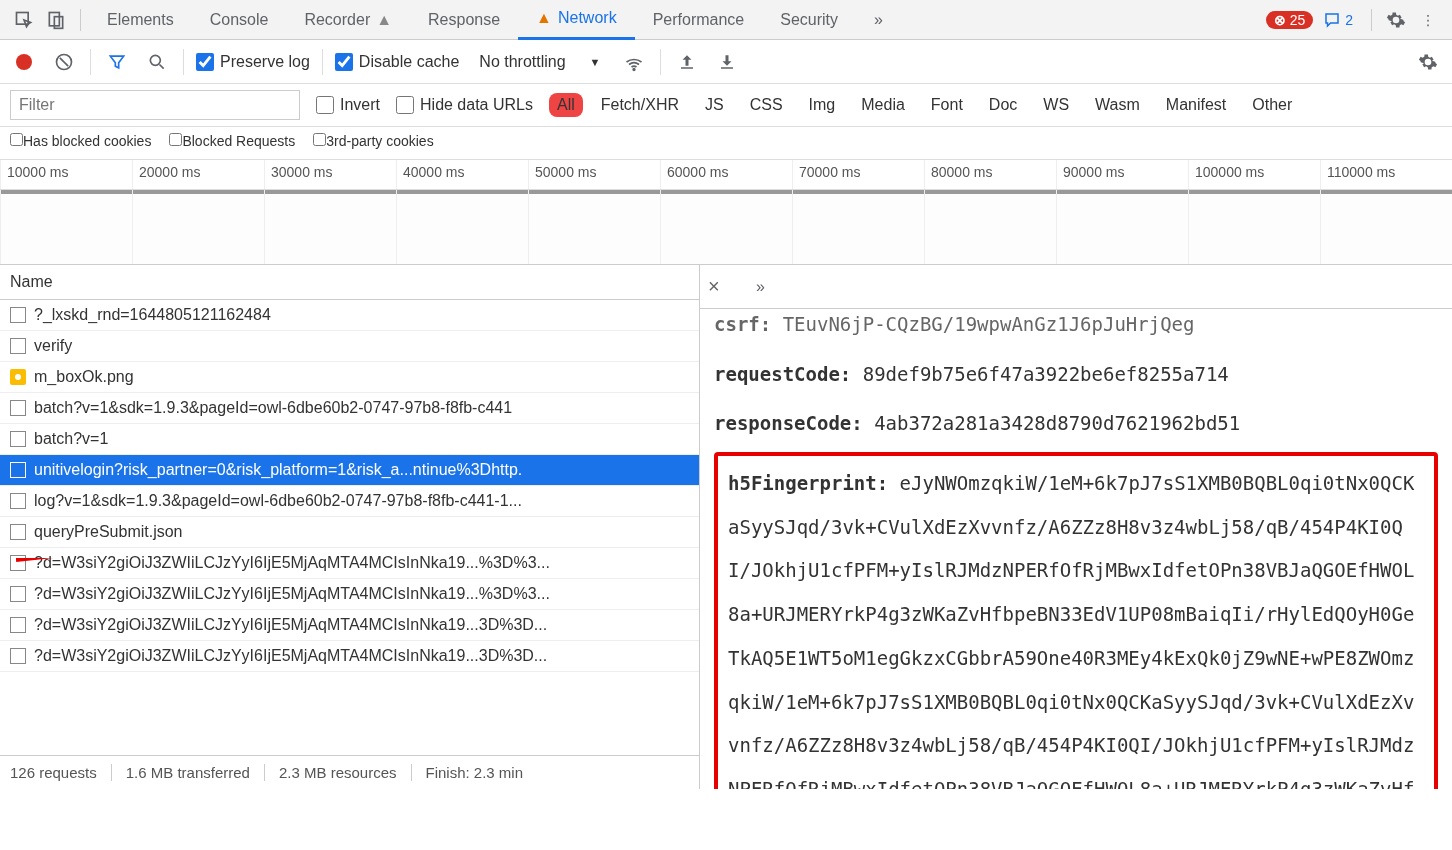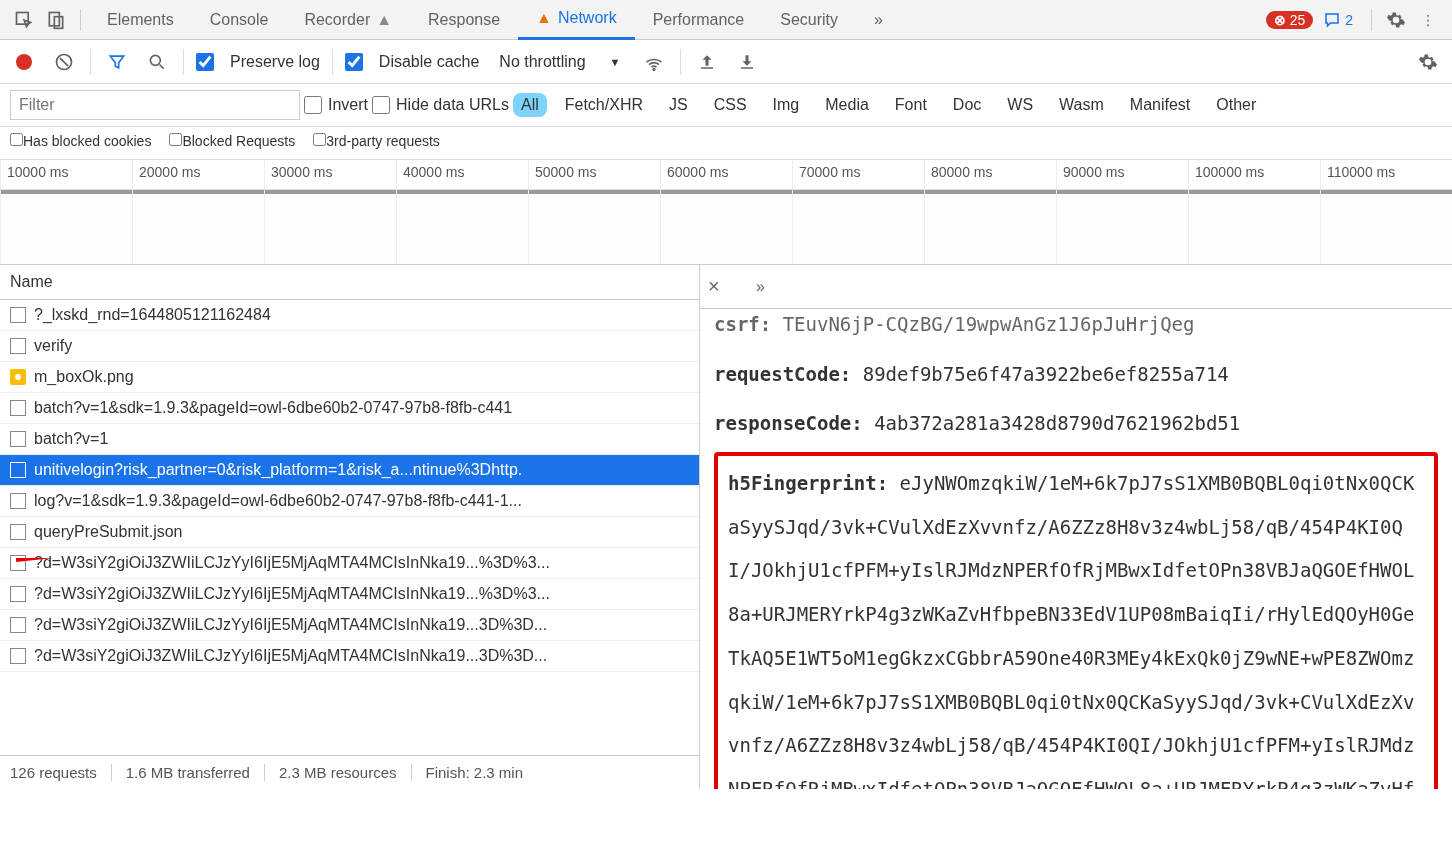--- a/index.html
+++ b/index.html
@@ -8,31 +8,31 @@
 .top-tabs .icon-btn { width: 32px; height: 32px; display: flex; align-items: center; justify-content: center; color: #5f6368; cursor: pointer; }
 .top-tabs .tab { padding: 0 18px; height: 40px; display: flex; align-items: center; color: #5f6368; cursor: pointer; font-size: 16px; gap: 6px; }
 .top-tabs .tab.active { color: #1a73e8; border-bottom: 3px solid #1a73e8; font-weight: 500; }
 .top-tabs .spacer { flex: 1; }
 .badge-err { background: #d93025; color: #fff; border-radius: 10px; padding: 1px 8px; font-size: 14px; display: flex; align-items: center; gap: 4px; }
 .badge-msg { color: #1a73e8; display: flex; align-items: center; gap: 4px; padding: 0 10px; }
 .divider-v { width: 1px; height: 22px; background: #ccc; margin: 0 8px; }
 
 .toolbar { display: flex; align-items: center; height: 44px; border-bottom: 1px solid #ddd; padding: 0 10px; gap: 12px; background: #fff; }
 .toolbar .icon-btn { width: 28px; height: 28px; display: flex; align-items: center; justify-content: center; color: #5f6368; cursor: pointer; }
-.toolbar .chk { display: flex; align-items: center; gap: 16px; font-size: 16px; }
+.toolbar .chk { display: flex; align-items: center; gap: 6px; font-size: 16px; }
 .toolbar input[type=checkbox] { width: 18px; height: 18px; accent-color: #1a73e8; }
 .toolbar .select { display: flex; align-items: center; gap: 24px; padding: 2px 8px; color: #333; font-size: 16px; }
 .toolbar .sep { width: 1px; height: 26px; background: #ddd; }
 
-.filter-bar { display: flex; align-items: center; flex-wrap: wrap; gap: 4px; padding: 6px 10px; border-bottom: 1px solid #ddd; background: #fff; }
+.filter-bar { display: flex; align-items: center; flex-wrap: wrap; gap: 16px; padding: 6px 10px; border-bottom: 1px solid #ddd; background: #fff; }
 .filter-input { border: 1px solid #ccc; padding: 4px 8px; width: 290px; font-size: 16px; height: 30px; }
 .filter-bar .chk { display: flex; align-items: center; gap: 6px; font-size: 16px; }
 .filter-bar input[type=checkbox] { width: 18px; height: 18px; }
 .type-pill { font-size: 16px; padding: 3px 8px; color: #333; cursor: pointer; }
-.type-pill.active { background: #7dd3fc; border-radius: 8px; }
+.type-pill.active { background: #ef4444; border-radius: 8px; }
 .filter-row2 { display: flex; align-items: center; gap: 18px; padding: 6px 10px 10px; border-bottom: 1px solid #ddd; }
 
 .timeline { border-bottom: 1px solid #ccc; background: #fff; }
 .timeline-ticks { display: flex; height: 30px; border-bottom: 1px solid #ddd; }
 .timeline-ticks div { flex: 1; border-left: 1px solid #eee; font-size: 14px; color: #555; padding: 4px 0 0 6px; white-space: nowrap; }
 .timeline-body { height: 74px; position: relative; background: #fdfdfd; }
 .timeline-body .grid { position: absolute; inset: 0; display: flex; }
 .timeline-body .grid div { flex: 1; border-left: 1px solid #eee; }
 .timeline-body .band { position: absolute; top: 0; left: 0; right: 0; height: 4px; background: #999; }
 
@@ -197,21 +197,21 @@
       <span class="type-pill">Doc</span>
       <span class="type-pill">WS</span>
       <span class="type-pill">Wasm</span>
       <span class="type-pill">Manifest</span>
       <span class="type-pill">Other</span>
     </div>
 </div>
 <div class="filter-row2">
   <label class="chk"><input type="checkbox" style=""><span>Has blocked cookies</span></label>
   <label class="chk"><input type="checkbox" style=""><span>Blocked Requests</span></label>
-  <label class="chk"><input type="checkbox" style=""><span>3rd-party requests</span></label>
+  <label class="chk"><input type="checkbox" style=""><span>3rd-party cookies</span></label>
 </div>
 
 <div class="timeline">
   <div class="timeline-ticks" id="timeline-ticks">
       <div>10000 ms</div>
       <div>20000 ms</div>
       <div>30000 ms</div>
       <div>40000 ms</div>
       <div>50000 ms</div>
       <div>60000 ms</div>

